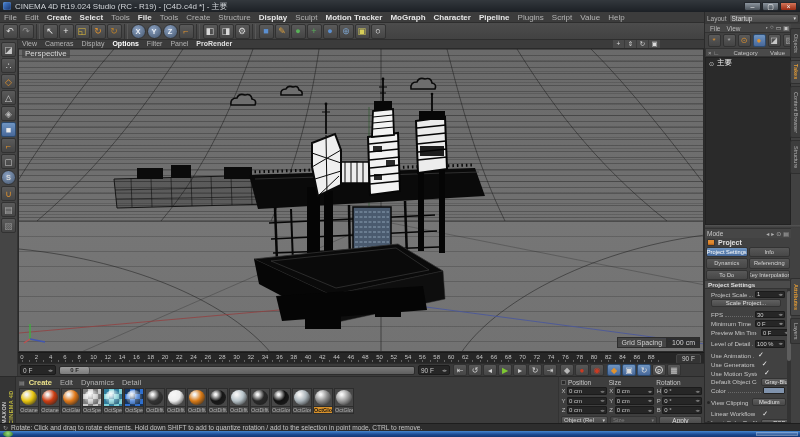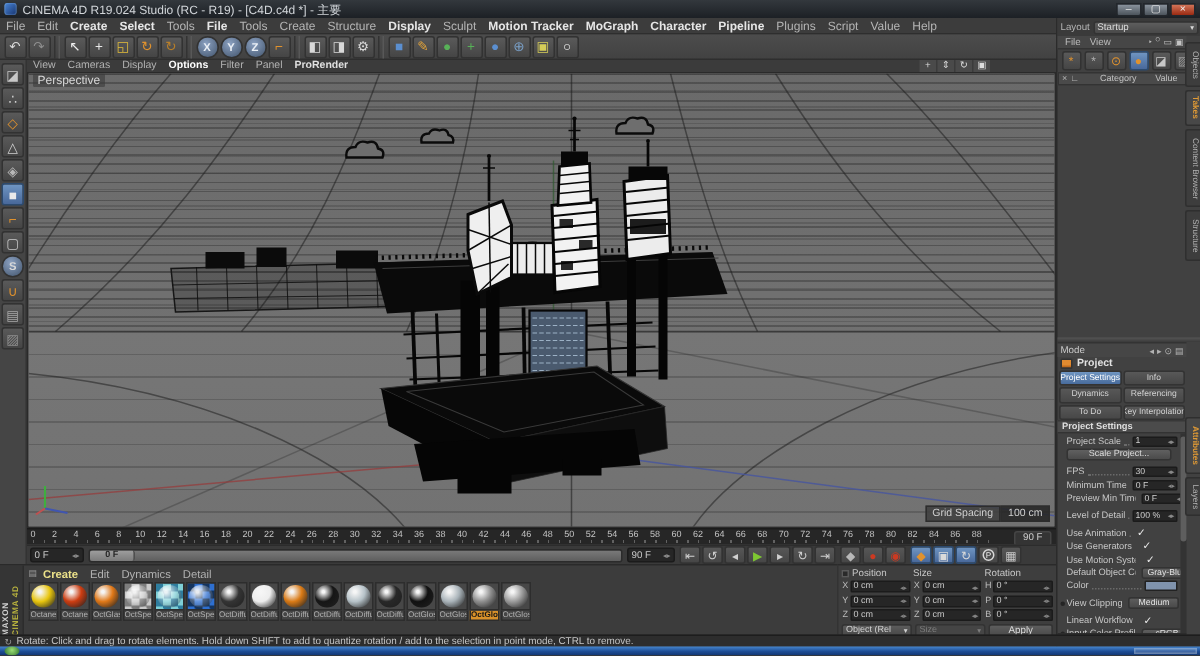--- a/index.html
+++ b/index.html
@@ -786,20 +786,26 @@
         <span class="tool-tile active" style="color: rgb(224, 146, 46);">●</span>
         <span class="tool-tile" style="color: rgb(200, 200, 200);">◪</span>
         <span class="tool-tile" style="color: rgb(154, 154, 154);">▨</span>
       </div>
     <div class="takes-header">
         <span class="th-ic">×</span>
         <span class="th-ic">∟</span>
       <span class="th-cat">Category</span>
       <span class="th-val">Value</span>
     </div>
+    <div class="takes-list">
+      <div class="take-row">
+        <span class="take-dot">⊙</span>
+        <span>主要</span>
+      </div>
+    </div>
     <div class="dock-split"></div>
     <div class="attr-mode">
       <span>Mode</span>
       <div class="ami">
           <span>◂</span>
           <span>▸</span>
           <span>⊙</span>
           <span>▤</span>
         </div>
     </div>

